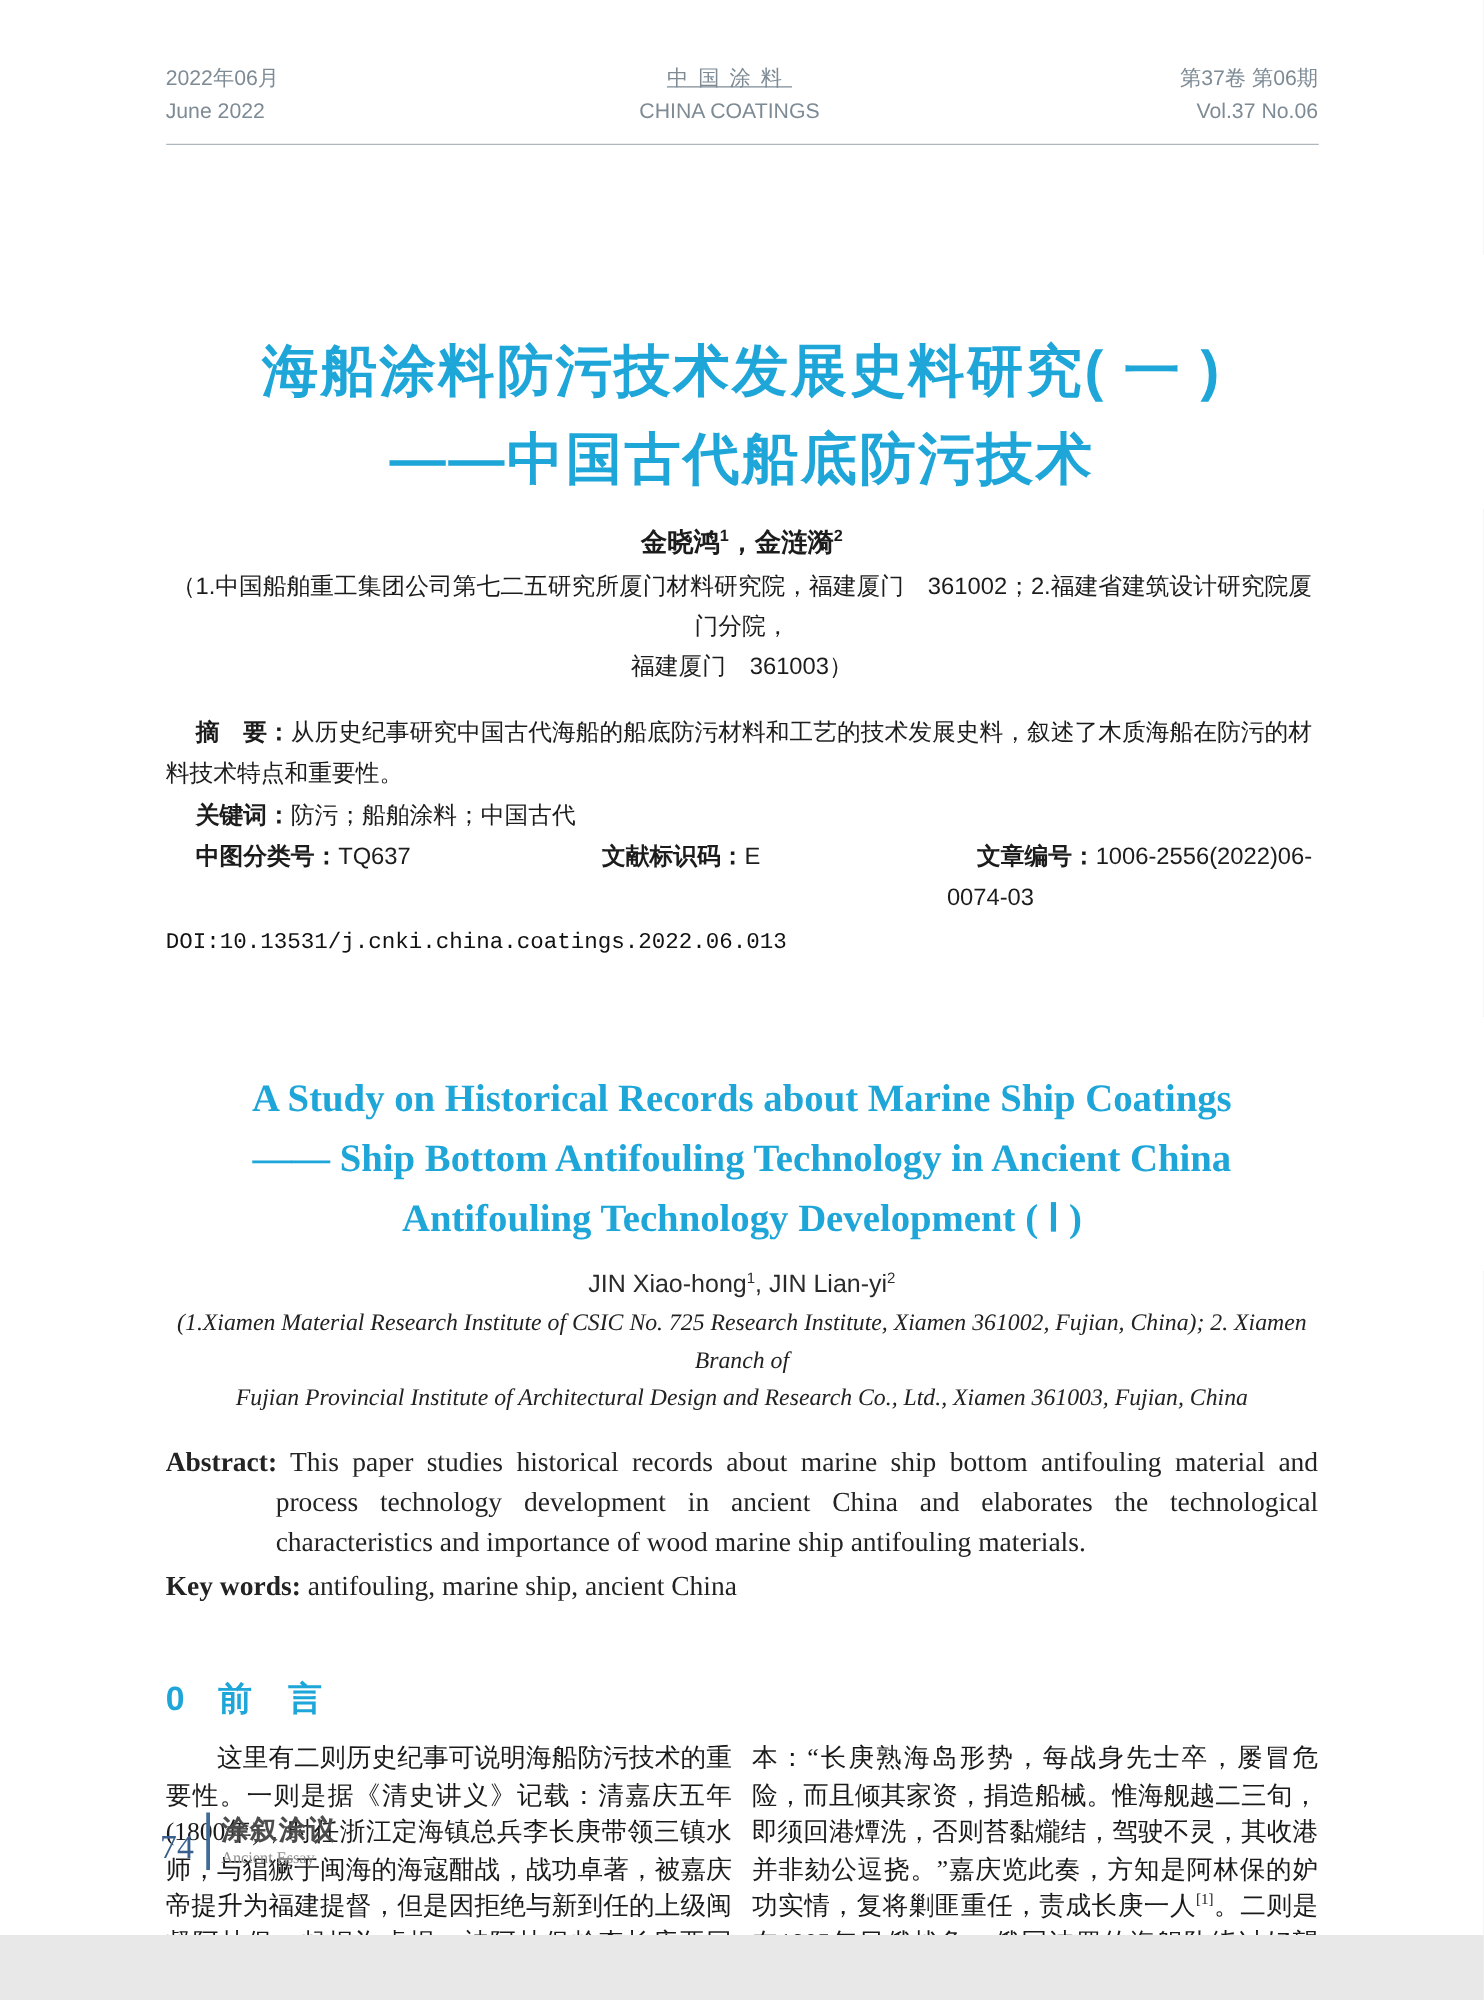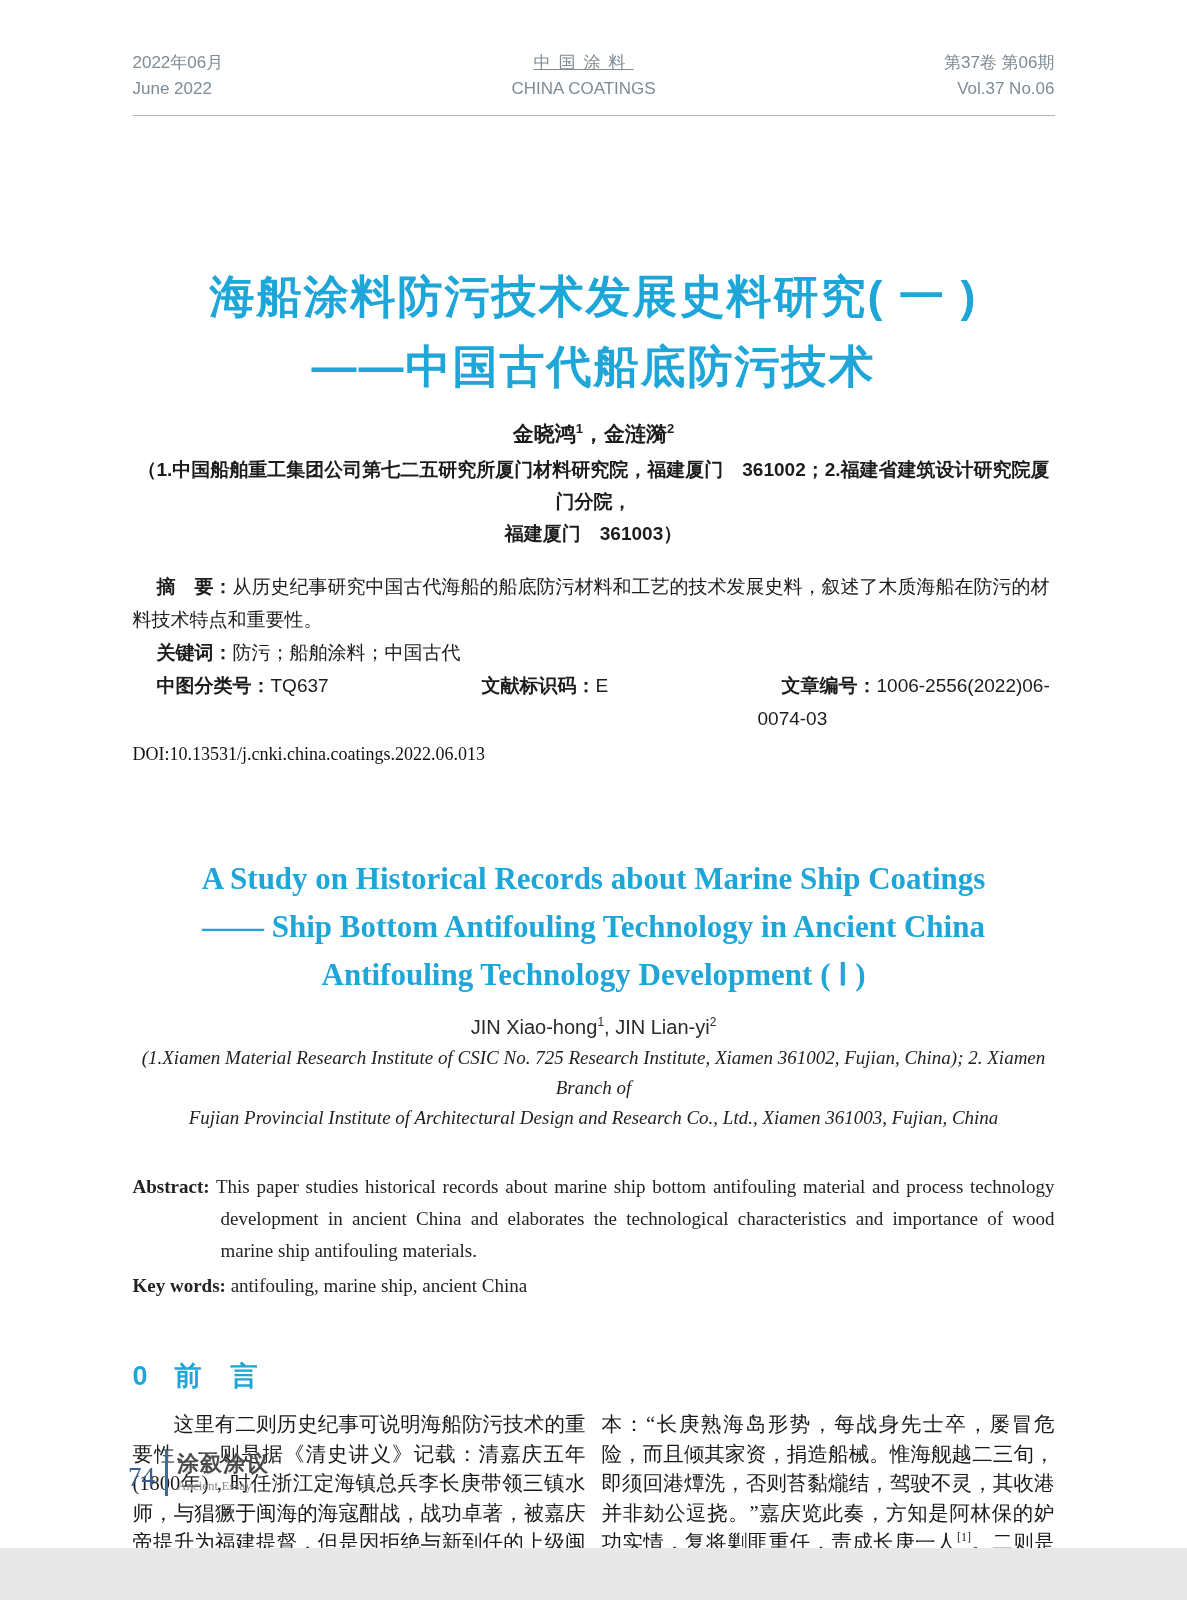--- a/index.html
+++ b/index.html
@@ -36,51 +36,51 @@
     font-size:45px; font-weight:bold; line-height:70px;
     letter-spacing:2px;
   }
   .authors-cn {
     margin-top:18px; text-align:center;
     font-size:21px; font-weight:bold; color:#1c1c1c;
   }
   .authors-cn sup { font-size:13px; font-weight:bold; }
   .affil-cn {
     margin-top:6px; text-align:center;
-    font-size:19px; line-height:32px; color:#1c1c1c; font-weight:700;
+    font-size:19px; line-height:32px; color:#1c1c1c; font-weight:400;
   }
 
   
   .meta-cn { margin-top:20px; font-size:19px; line-height:33px; color:#1c1c1c; }
   .meta-cn .lbl { font-weight:bold;margin-left:24px; }
   .meta-row { display:flex; }
   .meta-row .seg1 { width:325px; }
   .meta-row .seg2 { width:300px; }
   .meta-row .seg3 { flex:1; }
-  .doi-line { font-family:Liberation Serif, serif; font-size:18px; margin-top:3px; color:#111; }
+  .doi-line { font-family:Liberation Mono, monospace; font-size:18px; margin-top:3px; color:#111; }
 
   
   .title-en {
     margin-top:84px; text-align:center;
     color:#1ea6d9; font-family:"Liberation Serif", serif;
     font-size:31px; font-weight:bold; line-height:48px;
   }
   .authors-en {
     margin-top:16px; text-align:center;
     font-size:20px; color:#2a2a2a;
   }
   .authors-en sup { font-size:12px; }
   .affil-en {
     margin-top:5px; text-align:center;
     font-family:"Liberation Serif", serif; font-style:italic;
     font-size:19px; line-height:30px; color:#222;
   }
 
   
-  .meta-en { margin-top:38px; font-family:"Liberation Serif", serif; font-size:19px; color:#232323; }
+  .meta-en { margin-top:20px; font-family:"Liberation Serif", serif; font-size:22px; color:#232323; }
   .abstract-en {
     padding-left:88px; text-indent:-88px;
     text-align:justify; line-height:32px;
   }
   .keywords-en { margin-top:3px; line-height:32px; }
   .meta-en .lbl { font-weight:bold; font-family:"Liberation Serif", serif; }
 
   
   .section-head {
     margin-top:56px;

